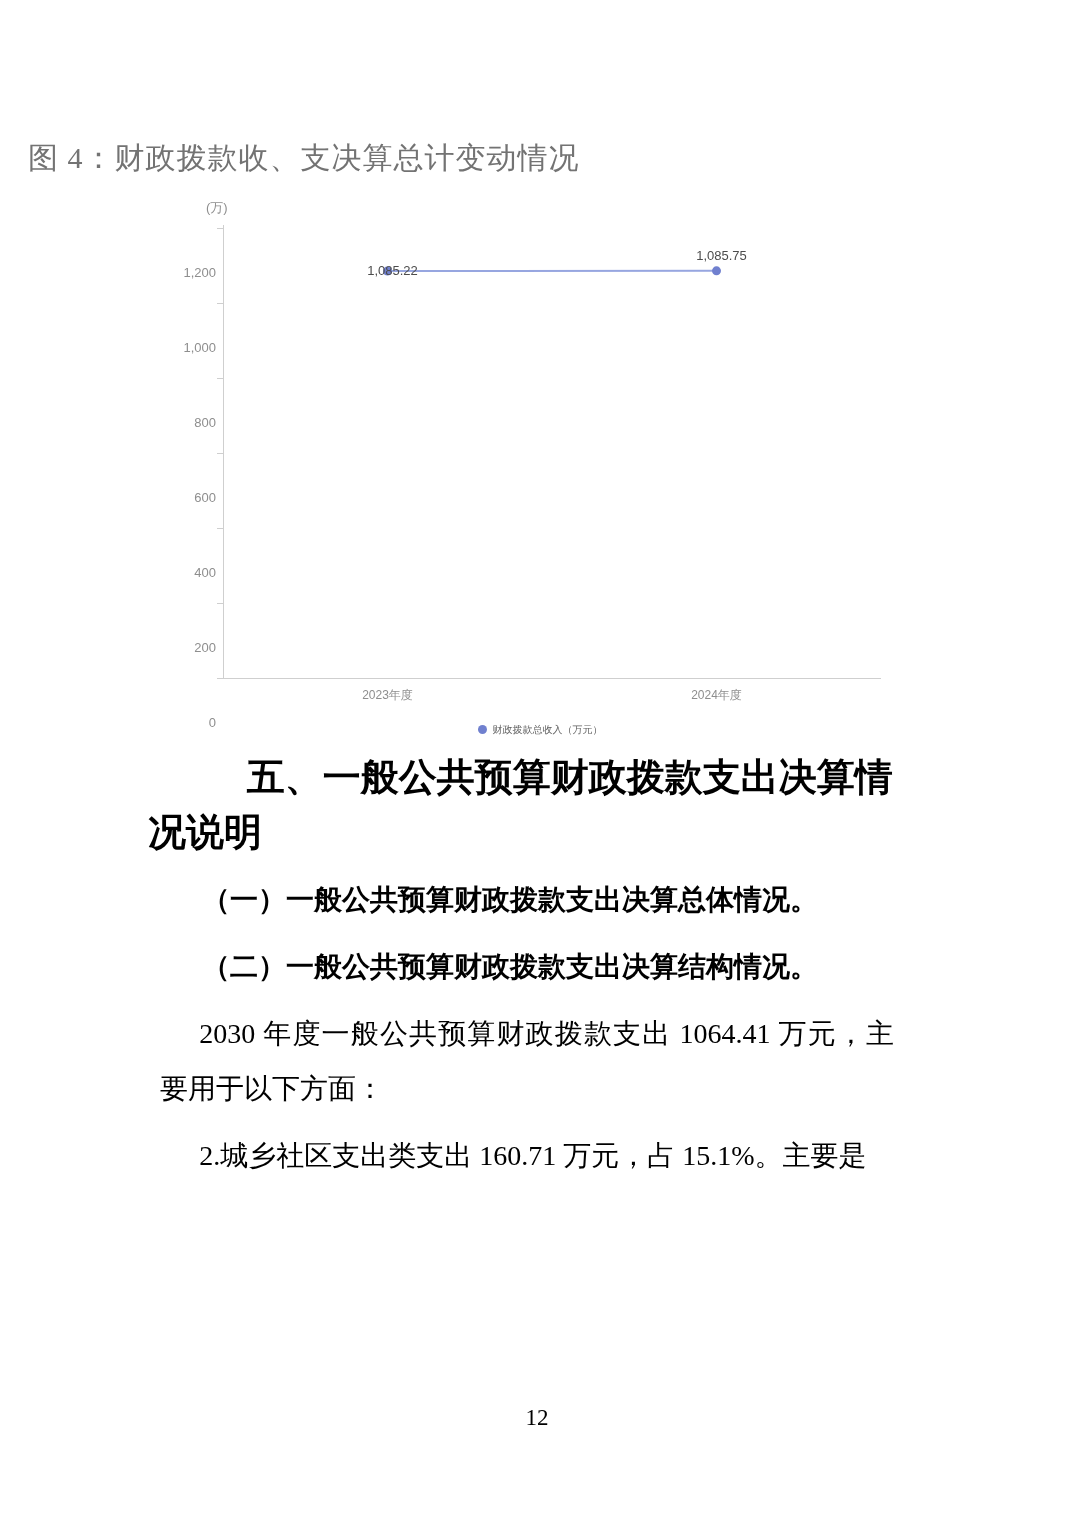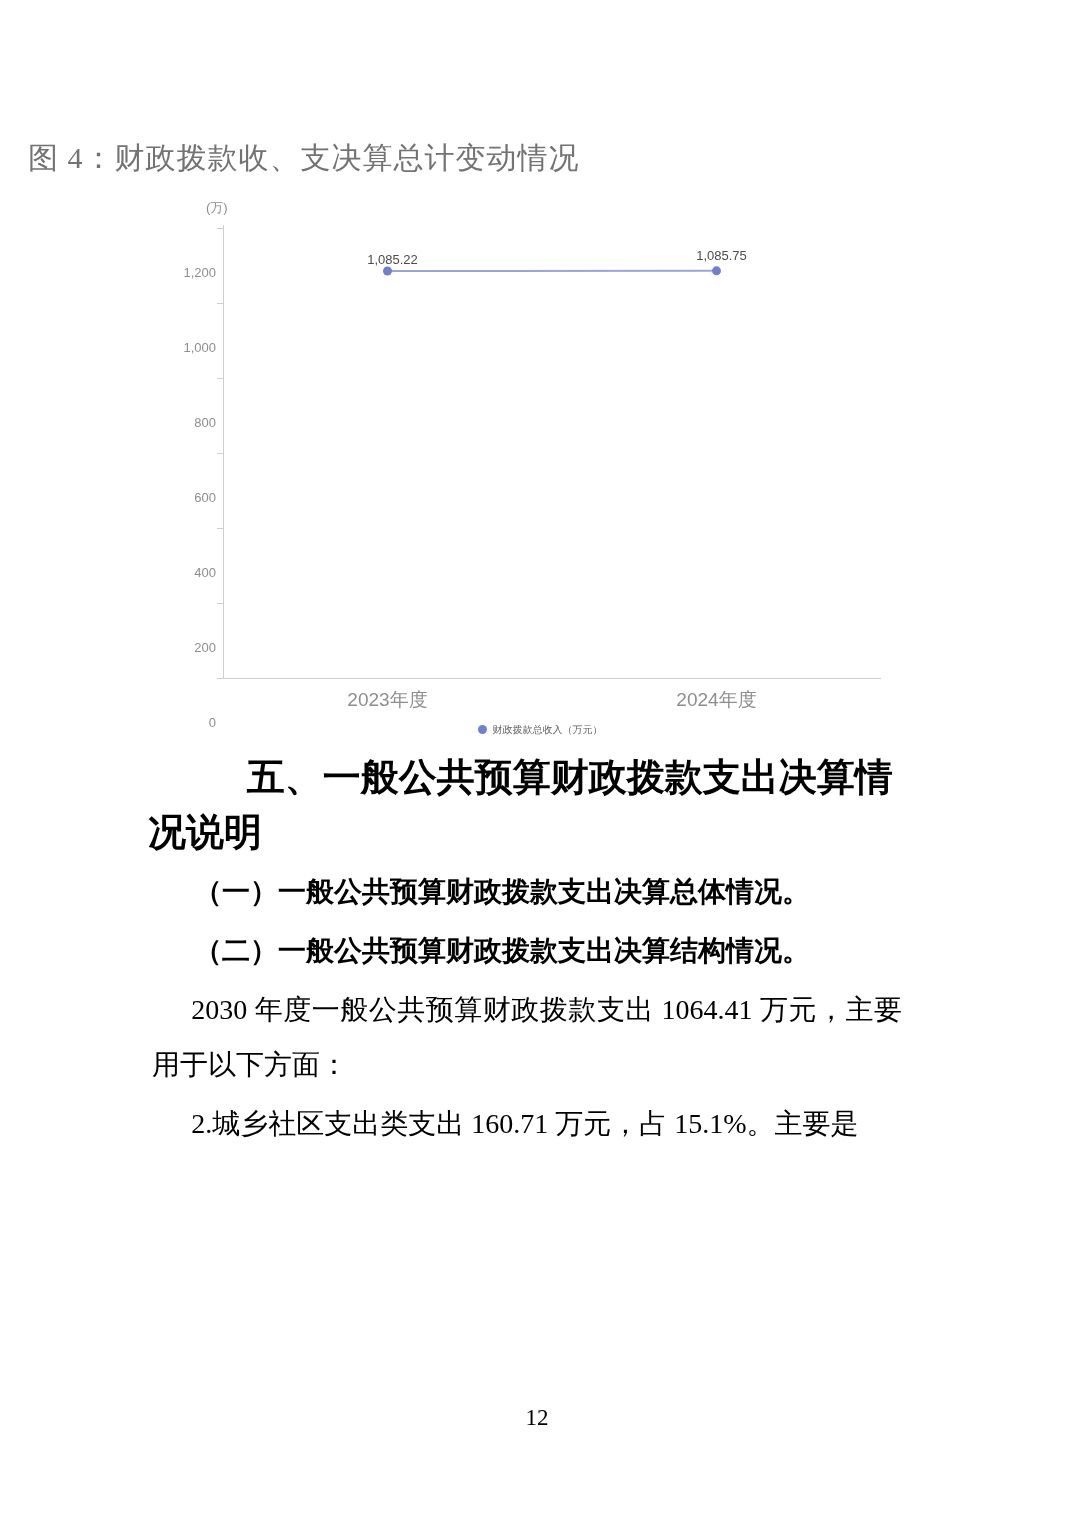--- a/index.html
+++ b/index.html
@@ -23,21 +23,21 @@
   .chart .unit { position:absolute; left:16px; top:4px; font-size:13px; color:#8e8e8e; }
   .chart .y-axis { position:absolute; left:33px; top:30px; width:1px; height:453px; background:#cfcfcf; }
   .chart .x-axis { position:absolute; left:33px; top:483px; width:658px; height:1px; background:#cfcfcf; }
   .chart .ytick-label {
     position:absolute; left:-14px; width:40px; text-align:right;
     font-size:13px; color:#8e8e8e; transform:translateY(-50%);margin-top:44px;
   }
   .chart .ytick-mark { position:absolute; left:27px; width:6px; height:1px; background:#cfcfcf; }
   .chart .xtick-label {
     position:absolute; top:492px; transform:translateX(-50%);
-    font-size:19px; color:#8e8e8e; white-space:nowrap;
+    font-size:12px; color:#8e8e8e; white-space:nowrap;
   }
   .chart svg { position:absolute; left:0; top:0; }
   .chart .pt-label {
     position:absolute; transform:translate(-50%,-100%);
     font-size:13px; color:#4c4c4c; white-space:nowrap;
   }
   .chart .legend {
     position:absolute; left:0; top:528px; width:100%;
     text-align:center; font-size:10px; color:#5f5f5f;
   }
@@ -48,21 +48,21 @@
 
   
   .content {
     position:absolute; left:148px; top:750px; width:758px;
     font-size:28px; line-height:55px; text-align:justify;
   }
   .content h2 {
     font-family:"Liberation Sans", sans-serif; font-weight:bold;
     font-size:38px; line-height:55px; margin:0; text-indent:2.6em; text-align:left;
   }
-  .content p { margin:4px; }
+  .content p { margin:12px; }
   .content p.sub { font-weight:bold; text-indent:1.5em; }
   .content p.body { text-indent:1.4em; }
 
   .page-num {
     position:absolute; top:1404px; left:0; width:100%;
     text-align:center; font-size:23px; line-height:28px; color:#000;
   }
 </style>
 </head>
 <body>
@@ -92,21 +92,21 @@
       <div class="ytick-label" style="top: 258px;">600</div>
       <div class="ytick-mark" style="top: 258px;"></div>
       <div class="ytick-label" style="top: 183px;">800</div>
       <div class="ytick-mark" style="top: 183px;"></div>
       <div class="ytick-label" style="top: 108px;">1,000</div>
       <div class="ytick-mark" style="top: 108px;"></div>
       <div class="ytick-label" style="top: 33px;">1,200</div>
       <div class="ytick-mark" style="top: 33px;"></div>
       <div class="xtick-label" style="left: 197.5px;">2023年度</div>
       <div class="xtick-label" style="left: 526.5px;">2024年度</div>
-      <div class="pt-label" style="left: 202.5px; top: 72px;">1,085.22</div>
+      <div class="pt-label" style="left: 202.5px; top: 83px;">1,085.22</div>
       <div class="pt-label" style="left: 531.5px; top: 67.8438px;">1,085.75</div>
     </div>
 
   <div class="content">
     <h2>五、一般公共预算财政拨款支出决算情况说明</h2>
     <p class="sub">（一）一般公共预算财政拨款支出决算总体情况。</p>
     <p class="sub">（二）一般公共预算财政拨款支出决算结构情况。</p>
     <p class="body">2030 年度一般公共预算财政拨款支出 1064.41 万元，主要用于以下方面：</p>
     <p class="body">2.城乡社区支出类支出 160.71 万元，占 15.1%。主要是</p>
   </div>

